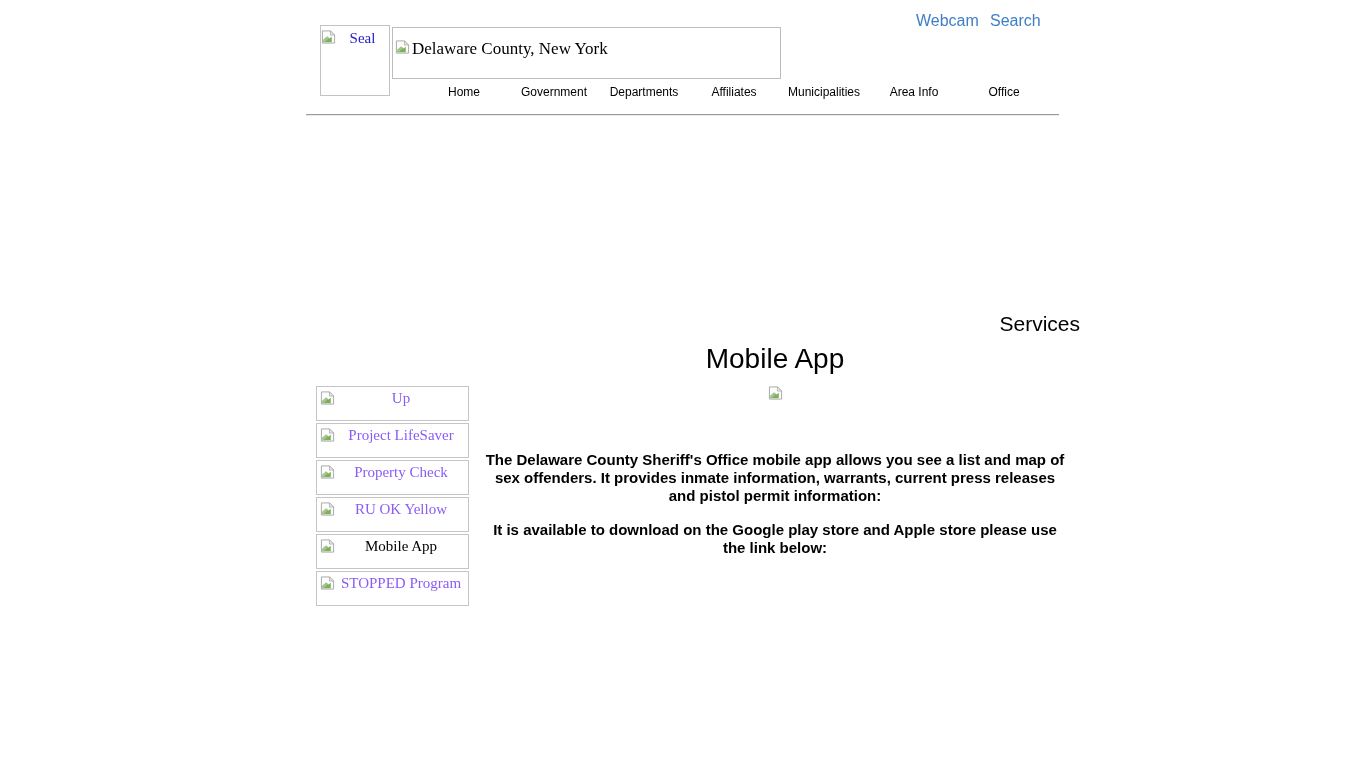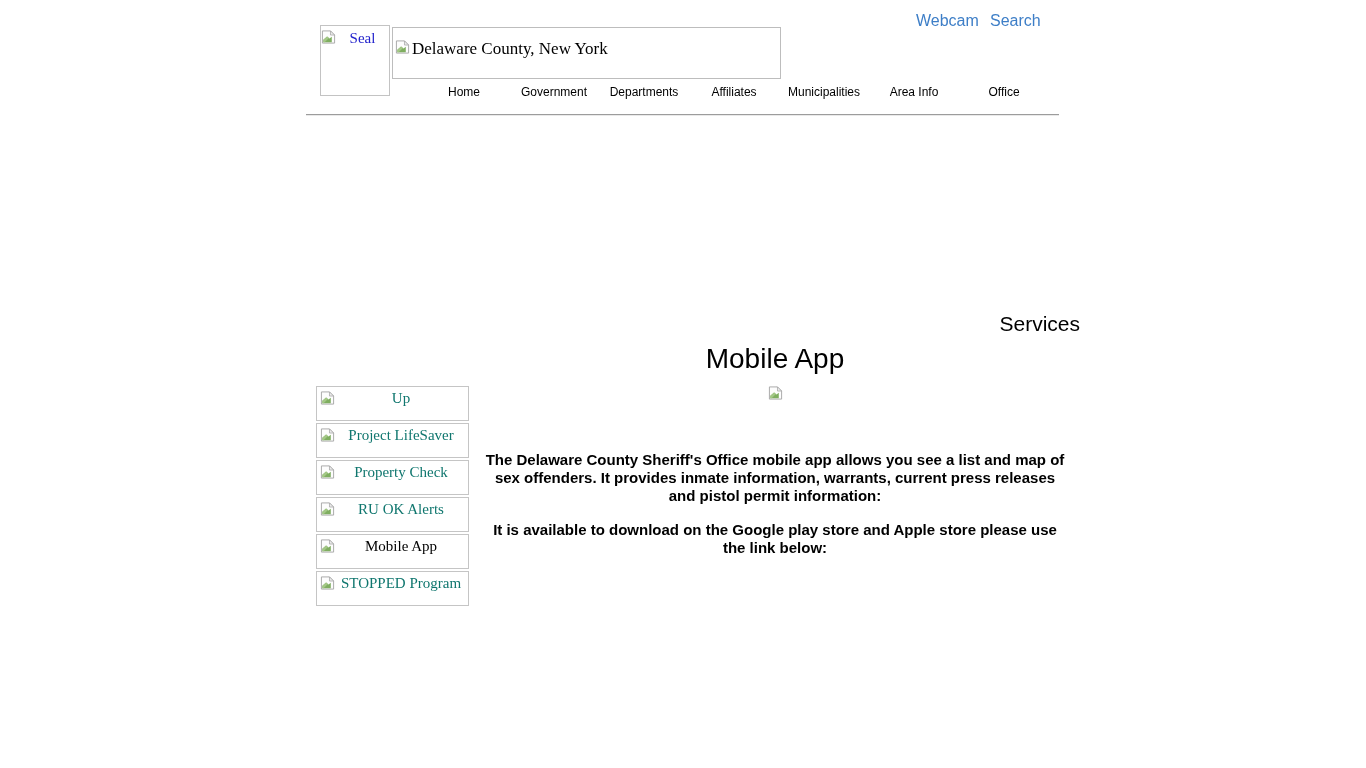--- a/index.html
+++ b/index.html
@@ -43,21 +43,21 @@
 
   
   .sidebar { left:316px; top:386px; width:153px; }
   .side-item {
     height:35px; border:1px solid #c5c5c5; margin-bottom:2px;
     padding:2px 1px; display:flex; align-items:flex-start; background:#fff; cursor:pointer;
   }
   .side-item .bimg { margin:1px 0 0 2px; flex:none; }
   .side-label {
     flex:1; text-align:center; font-family:"Liberation Serif", serif;
-    font-size:15px; color:#0f766e; margin-top:1px; white-space:nowrap; overflow:hidden;
+    font-size:15px; color:#8b5cf6; margin-top:1px; white-space:nowrap; overflow:hidden;
   }
   .side-item.current { cursor:default; }
   .side-item.current .side-label { color:#000; }
 
   
   .services-title { left:470px; top:312px; width:610px; text-align:right; font-size:21px; }
   .page-main-title { left:470px; top:343px; width:610px; text-align:center; font-size:28px; }
   .content-icon-wrap { left:470px; top:385px; width:610px; text-align:center; }
   .content-para {
     left:481px; width:588px; text-align:center; font-weight:bold;
@@ -134,21 +134,21 @@
     <div class="side-item">
       <svg class="bimg" width="15" height="16">
           <use href="#broken-img"></use>
         </svg>
       <span class="side-label">Property Check</span>
     </div>
     <div class="side-item">
       <svg class="bimg" width="15" height="16">
           <use href="#broken-img"></use>
         </svg>
-      <span class="side-label">RU OK Alerts</span>
+      <span class="side-label">RU OK Yellow</span>
     </div>
     <div class="side-item current">
       <svg class="bimg" width="15" height="16">
           <use href="#broken-img"></use>
         </svg>
       <span class="side-label">Mobile App</span>
     </div>
     <div class="side-item">
       <svg class="bimg" width="15" height="16">
           <use href="#broken-img"></use>

